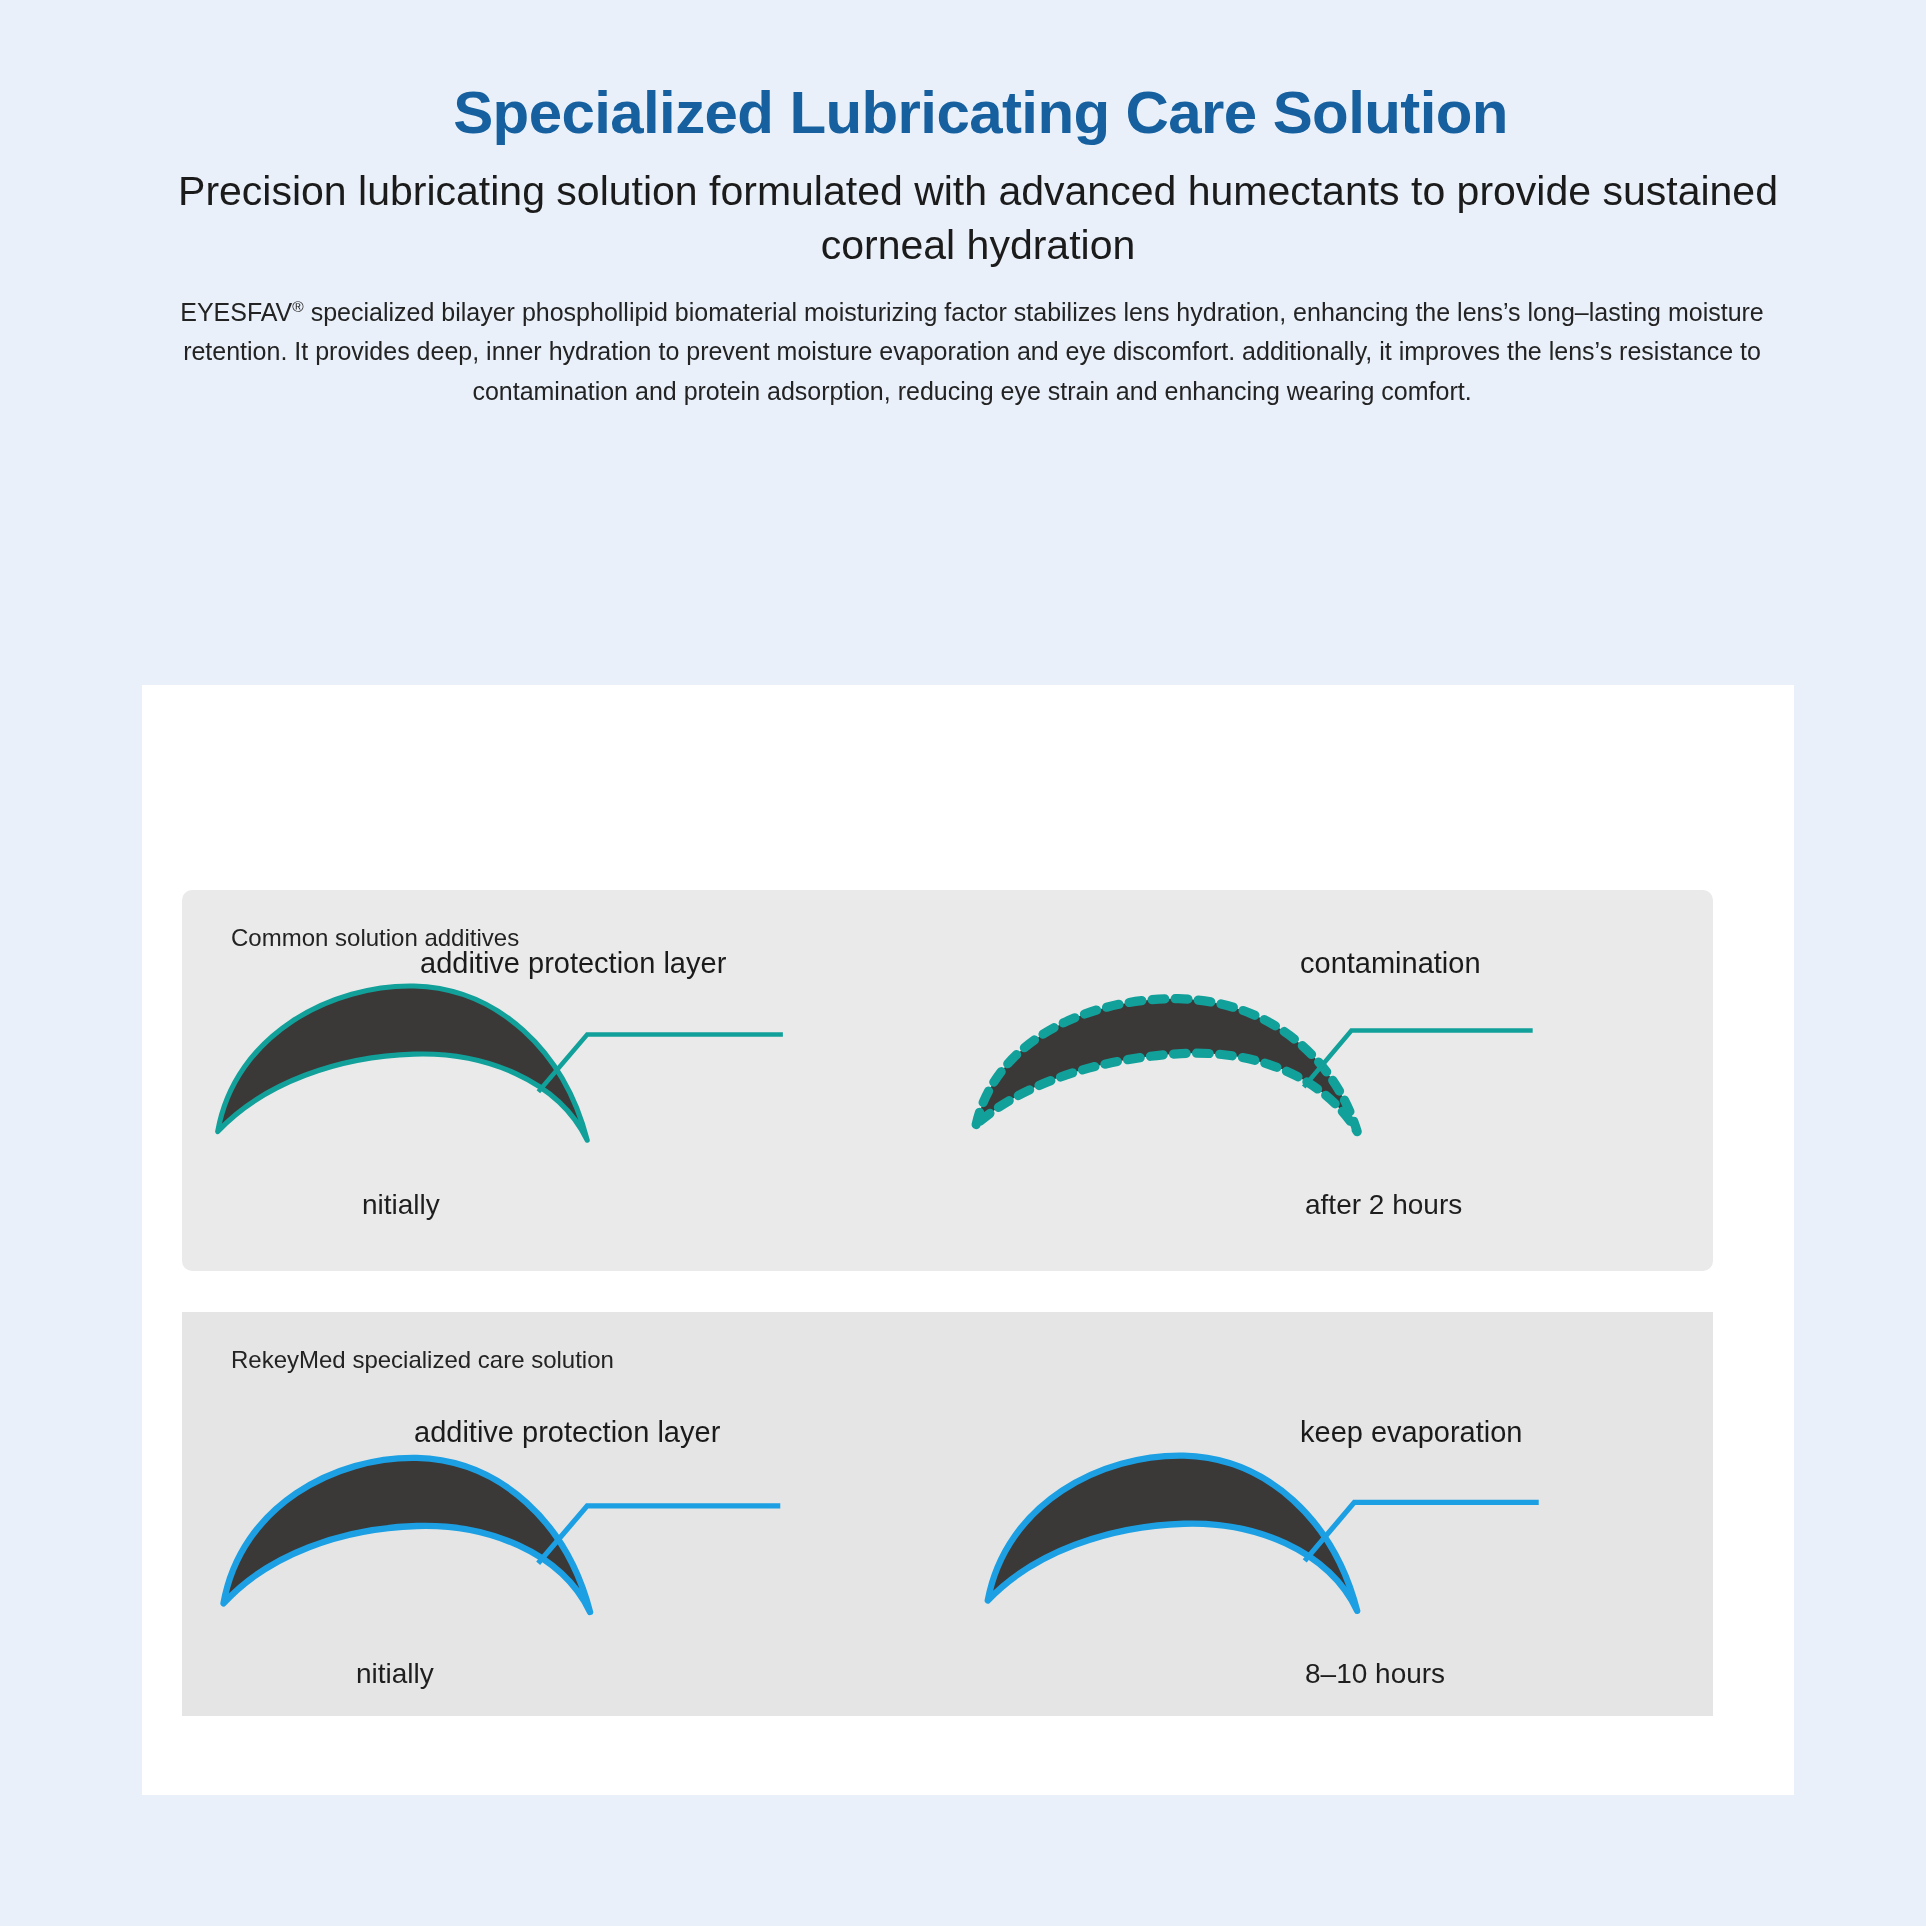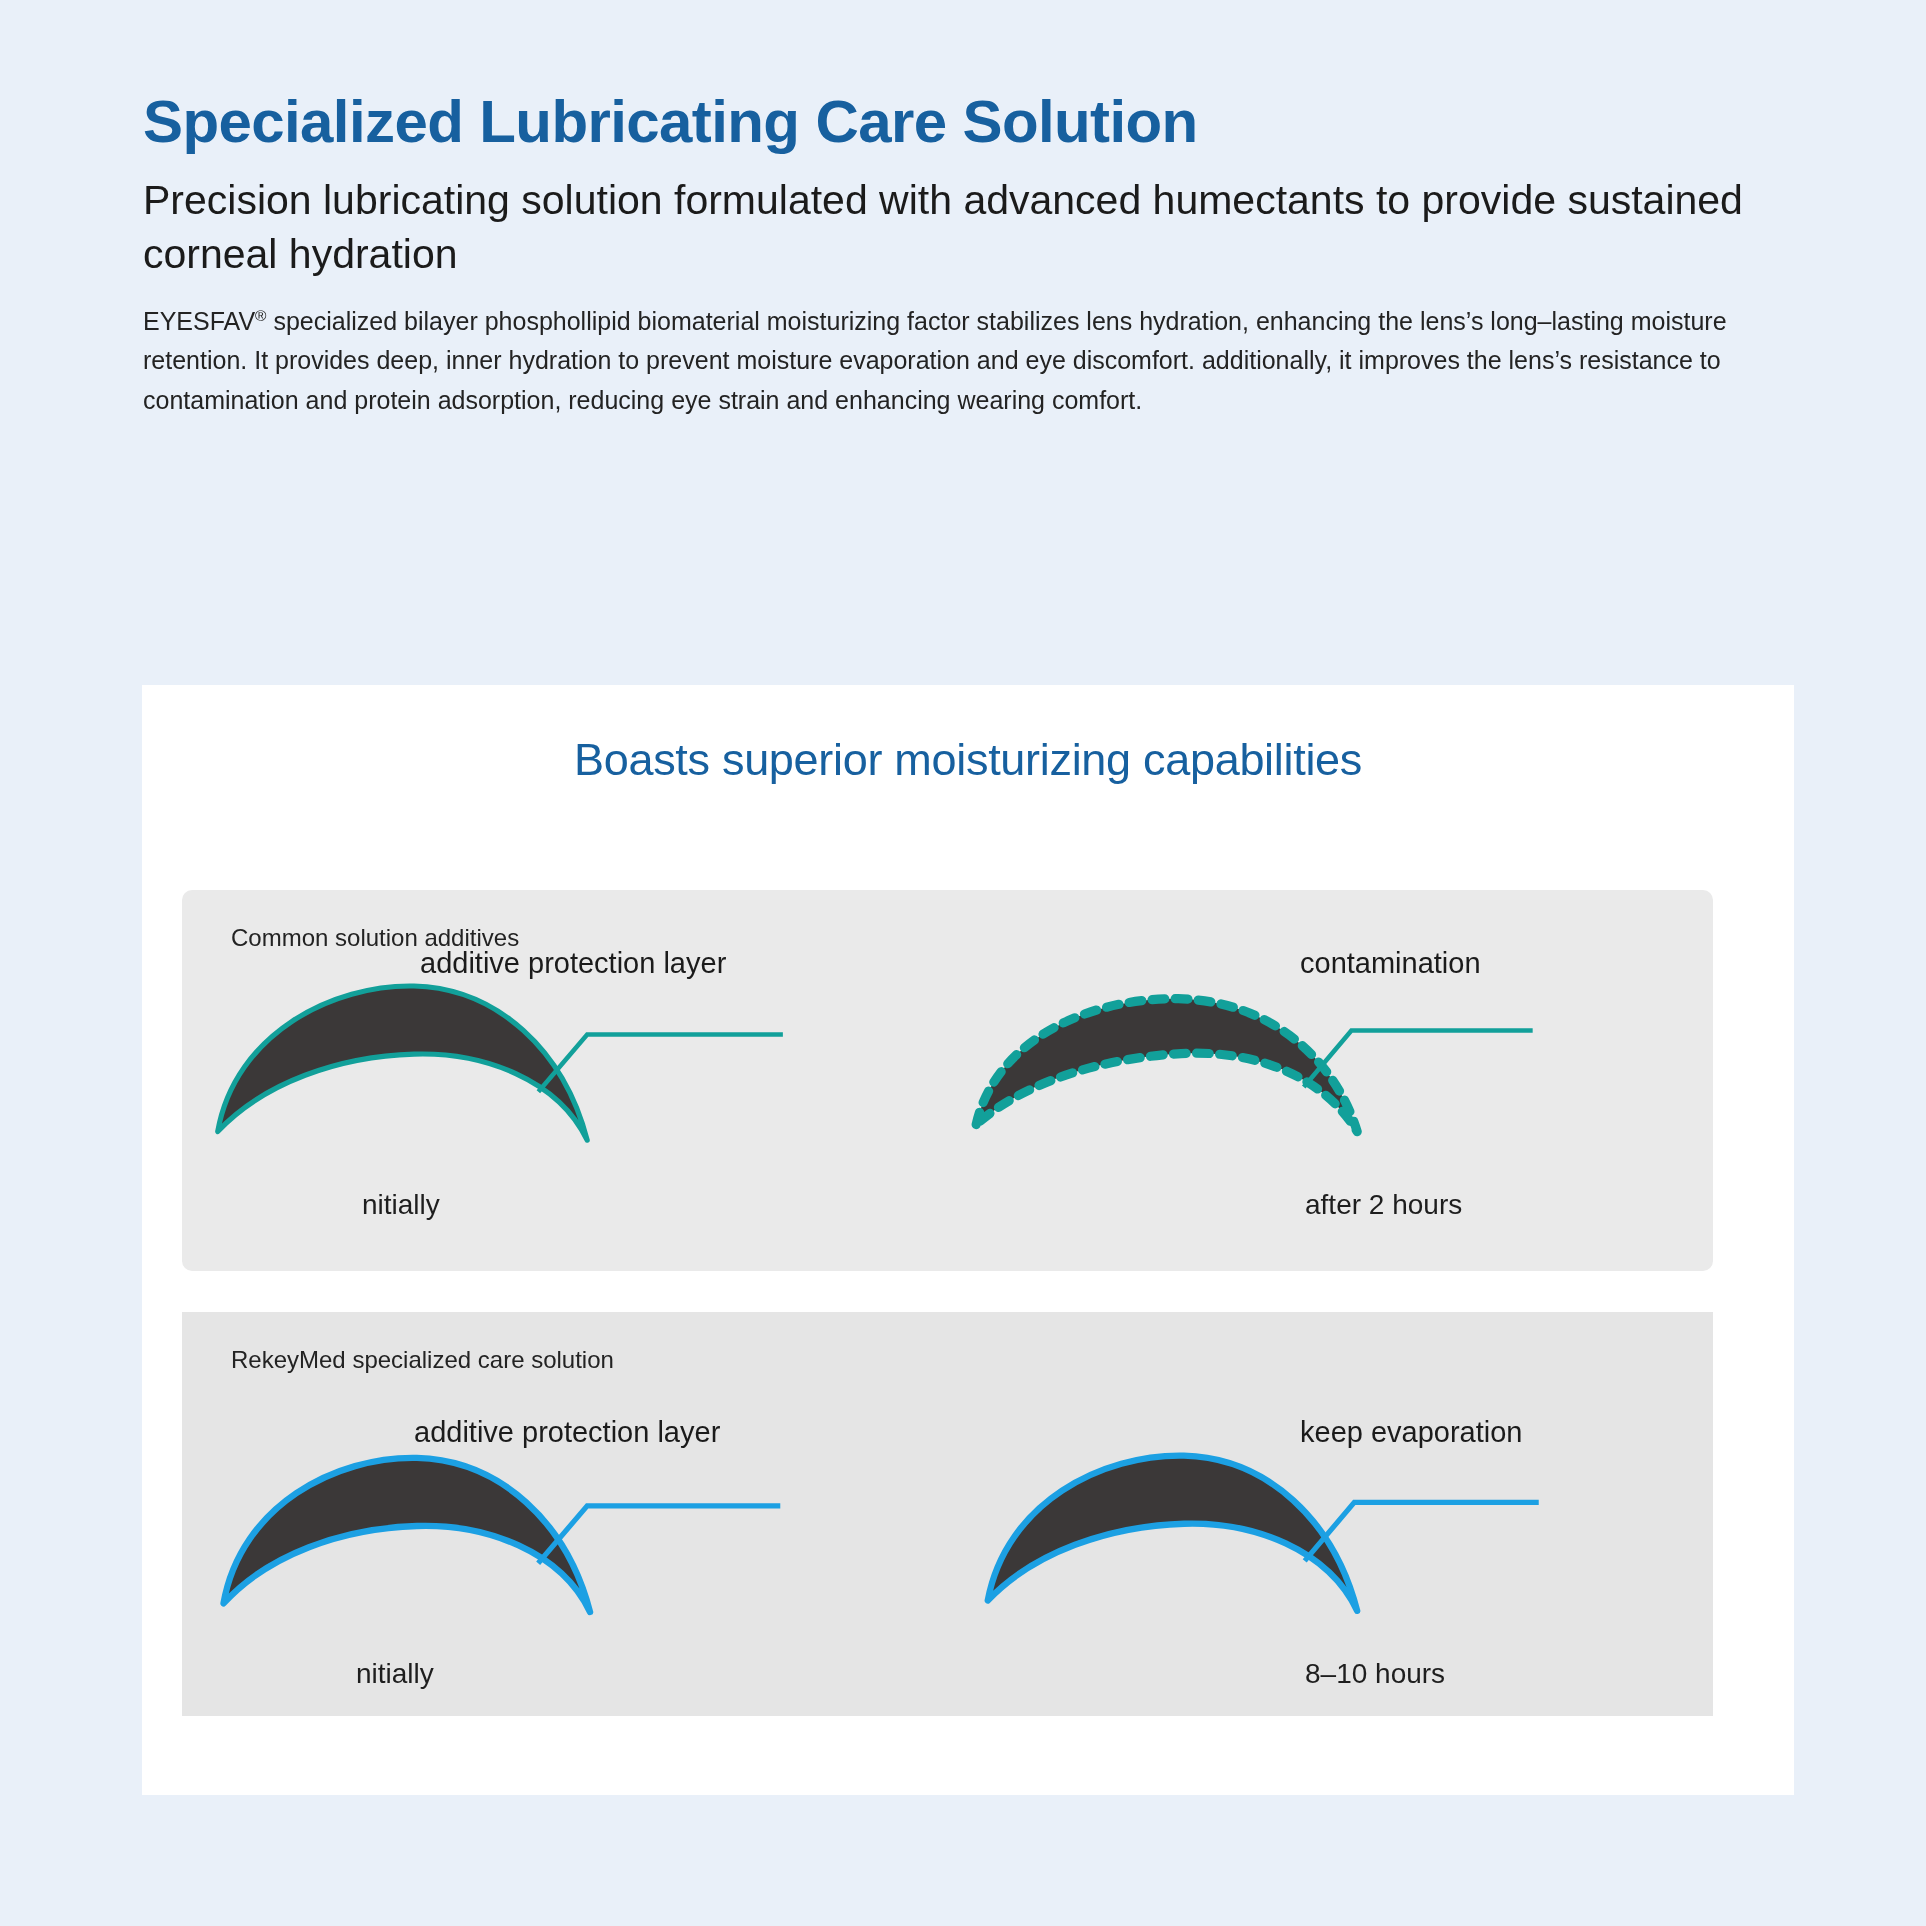--- a/index.html
+++ b/index.html
@@ -13,22 +13,23 @@
     background: #e9f0f9;
     font-family: "Liberation Sans", sans-serif;
     overflow: hidden;
     position: relative;
   }
 
   
   .header {
     position: absolute;
     left: 143px;
-    top: 90px;
+    top: 81px;
     width: 1675px;
+    text-align: center;
   }
   .page-title {
     font-size: 60px;
     font-weight: bold;
     color: #17609f;
     line-height: 1.08;
     letter-spacing: -0.6px;
     margin: 0 0 19.6px 0;
     white-space: nowrap;
   }
@@ -145,21 +146,20 @@
 <div class="header">
   <h1 class="page-title">Specialized Lubricating Care Solution</h1>
 
   <h2 class="page-subtitle">Precision lubricating solution formulated with advanced humectants to provide sustained corneal hydration</h2>
 
   <p class="page-body"><span>EYESFAV</span><sup>®</sup><span> specialized bilayer phosphollipid biomaterial moisturizing factor stabilizes lens hydration, enhancing the lens’s long–lasting moisture retention. It provides deep, inner hydration to prevent moisture evaporation and eye discomfort. additionally, it improves the lens’s resistance to contamination and protein adsorption, reducing eye strain and enhancing wearing comfort.</span></p>
 </div>
 
 <div class="card">
 
-  <div class="card-title">Boasts superior moisturizing capabilities</div>
 
   <div class="panel-gray">
 
     <div class="panel-label">Common solution additives</div>
 
     <div class="fig fig-left">
       <div class="lead-label lbl-apl-a">additive protection layer</div>
       <svg viewBox="0 0 1240 440" xmlns="http://www.w3.org/2000/svg">
 
         <path d="M 60 330 C 90 160 260 75 400 78 C 545 82 660 190 700 345

